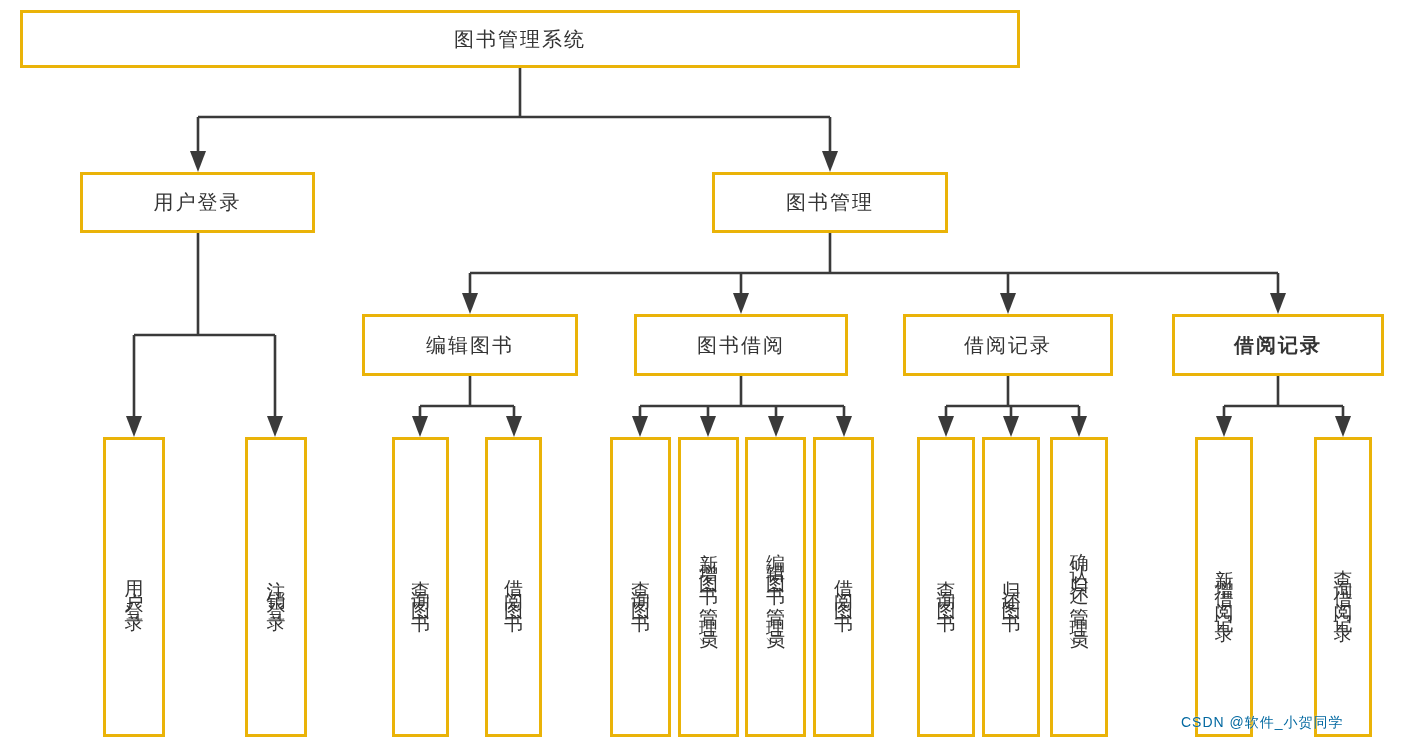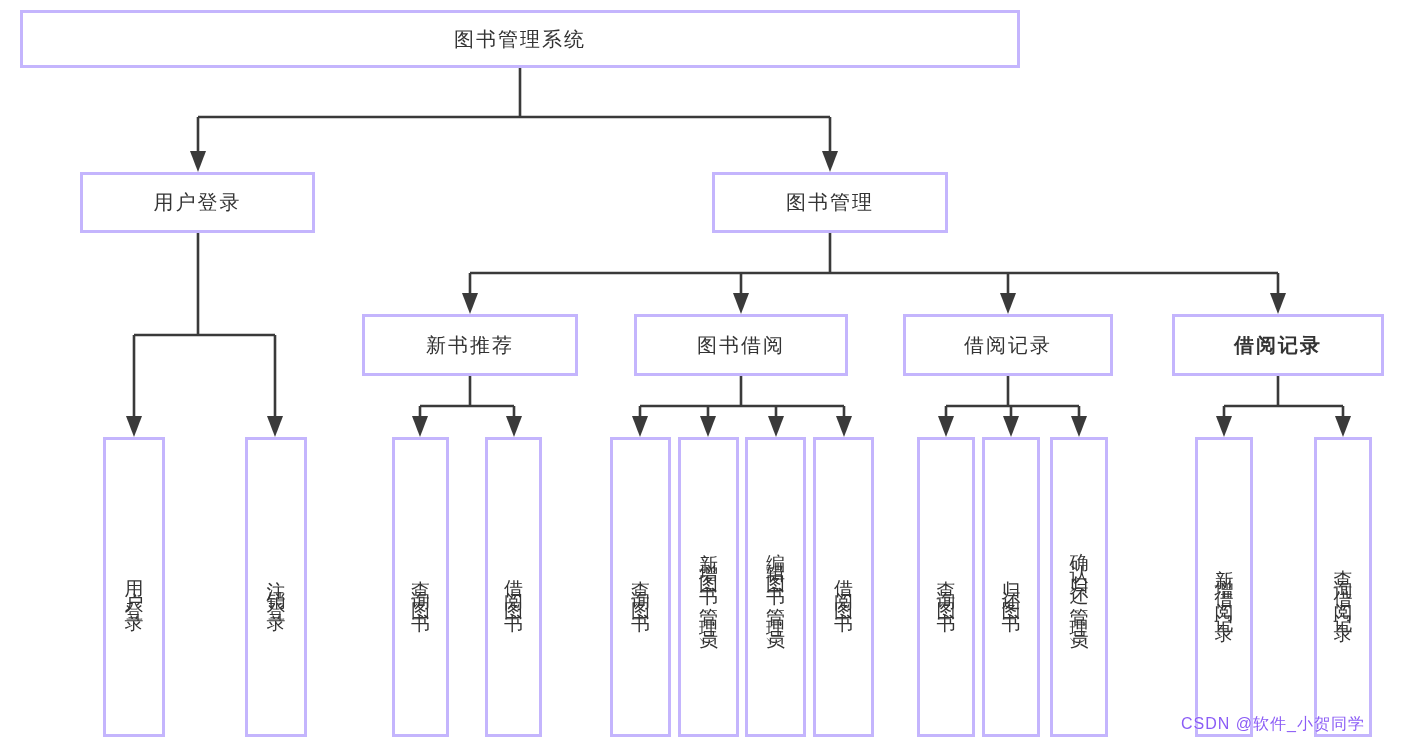--- a/index.html
+++ b/index.html
@@ -7,42 +7,42 @@
     position:relative;
     width:1405px;height:747px;
     background:#ffffff;
     font-family:"Liberation Sans", sans-serif;
     overflow:hidden;
   }
   #wires{position:absolute;left:0;top:0;width:1405px;height:747px;}
   .node{
     position:absolute;
     box-sizing:border-box;
-    border:3px solid #c4b5fd;
+    border:3px solid #eab308;
     background:#ffffff;
     display:flex;
     align-items:center;
     justify-content:center;
     color:#333333;
   }
   .h-node{font-size:20px;letter-spacing:2px;white-space:nowrap;}
   .v-node .vtxt{
     writing-mode:vertical-rl;
     text-orientation:mixed;
     font-size:19px;
     letter-spacing:11px;
     white-space:nowrap;
   }
   .watermark{
     position:absolute;
     left:1181px;
     top:714px;
-    font-size:16px;
+    font-size:14px;
     letter-spacing:1px;
-    color:#8b5cf6;
+    color:#0369a1;
     text-shadow:0 0 2px rgba(255,255,255,0.9);
     white-space:nowrap;
     z-index:5;
   }
 </style>
 </head>
 <body>
 
 <div id="canvas">
 
@@ -94,21 +94,21 @@
   </div>
 
   <div class="node h-node" style="left:80px;top:172px;width:235px;height:61px;">
     <span>用户登录</span>
   </div>
   <div class="node h-node" style="left:712px;top:172px;width:236px;height:61px;">
     <span>图书管理</span>
   </div>
 
   <div class="node h-node" style="left:362px;top:314px;width:216px;height:62px;">
-    <span>新书推荐</span>
+    <span>编辑图书</span>
   </div>
   <div class="node h-node" style="left:634px;top:314px;width:214px;height:62px;">
     <span>图书借阅</span>
   </div>
   <div class="node h-node" style="left:903px;top:314px;width:210px;height:62px;">
     <span>借阅记录</span>
   </div>
   <div class="node h-node" style="left:1172px;top:314px;width:212px;height:62px;font-weight:bold;">
     <span>借阅记录</span>
   </div>

